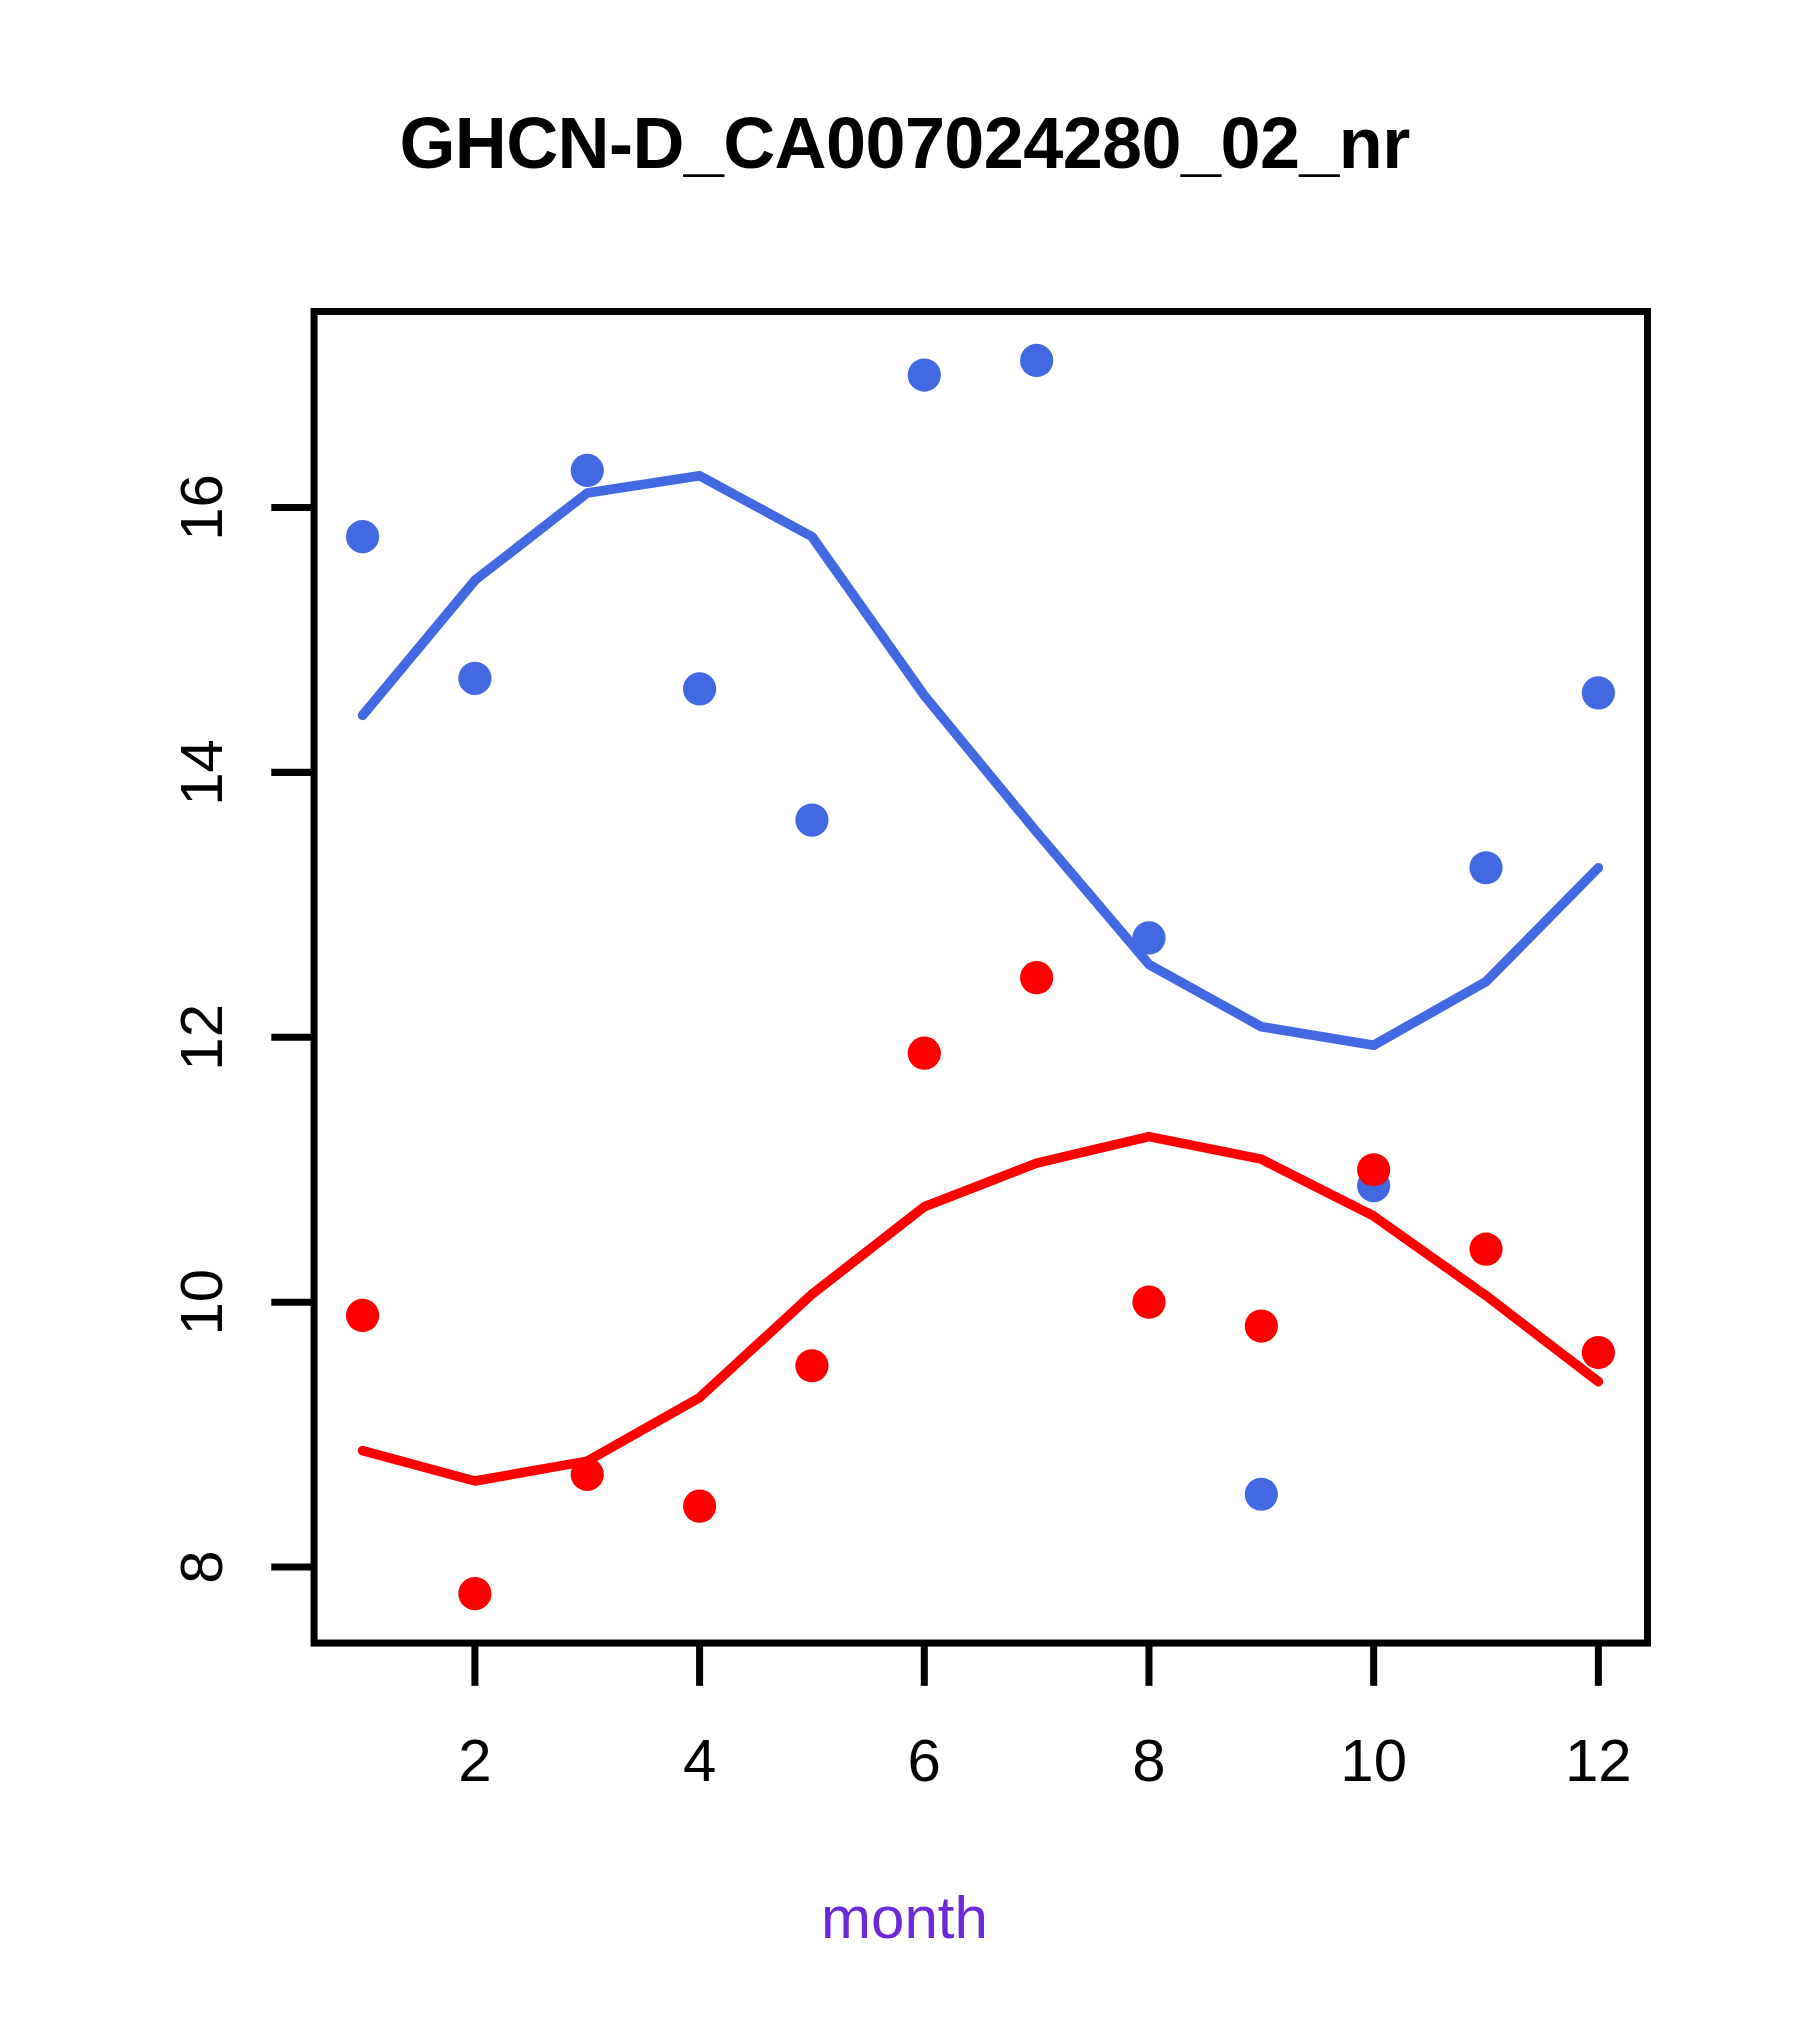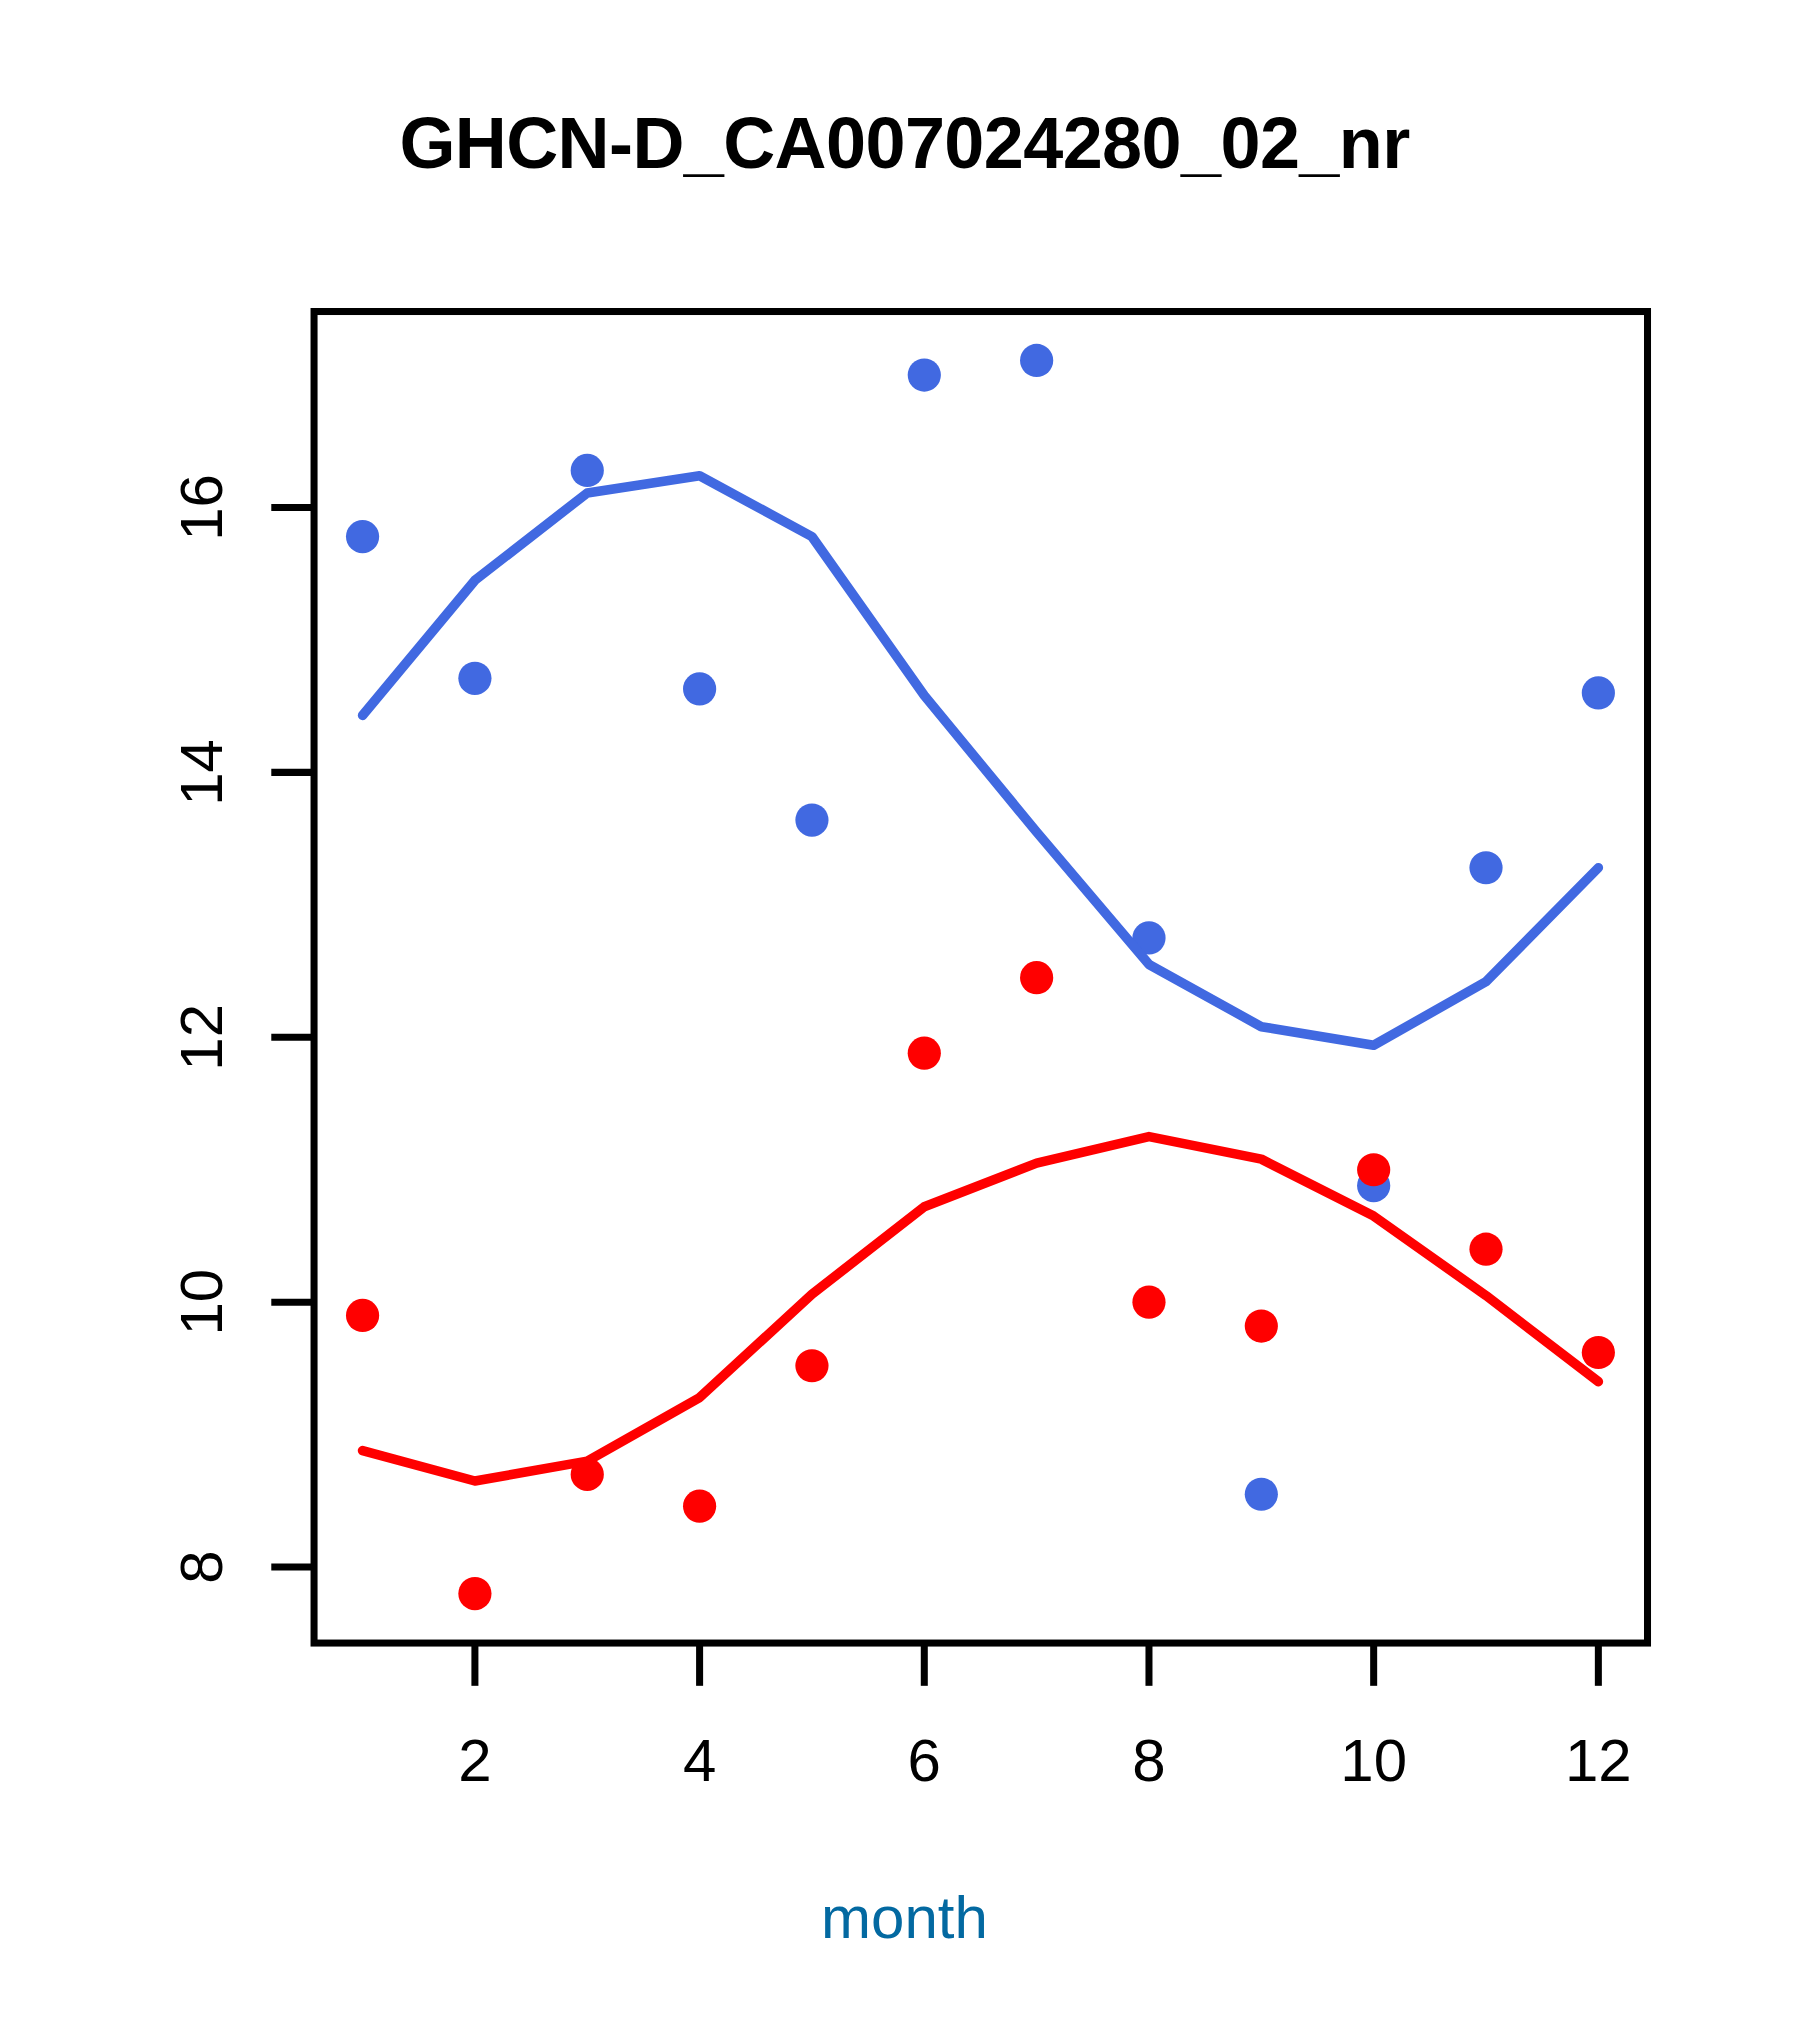--- a/index.html
+++ b/index.html
@@ -43,21 +43,21 @@
     fill: #000000;
   }
   #x-axis-title {
     position: absolute;
     left: 0;
     top: 1883px;
     width: 1809px;
     text-align: center;
     font-family: "Liberation Sans", sans-serif;
     font-size: 60px;
-    color: #0369a1;
+    color: #6d28d9;
   }
 </style>
 </head>
 <body>
 
 <div id="page">
 
   <div id="plot-title">GHCN-D_CA007024280_02_nr</div>
 
   <svg id="chart-svg" width="1809" height="2035" viewBox="0 0 2834 3188">

